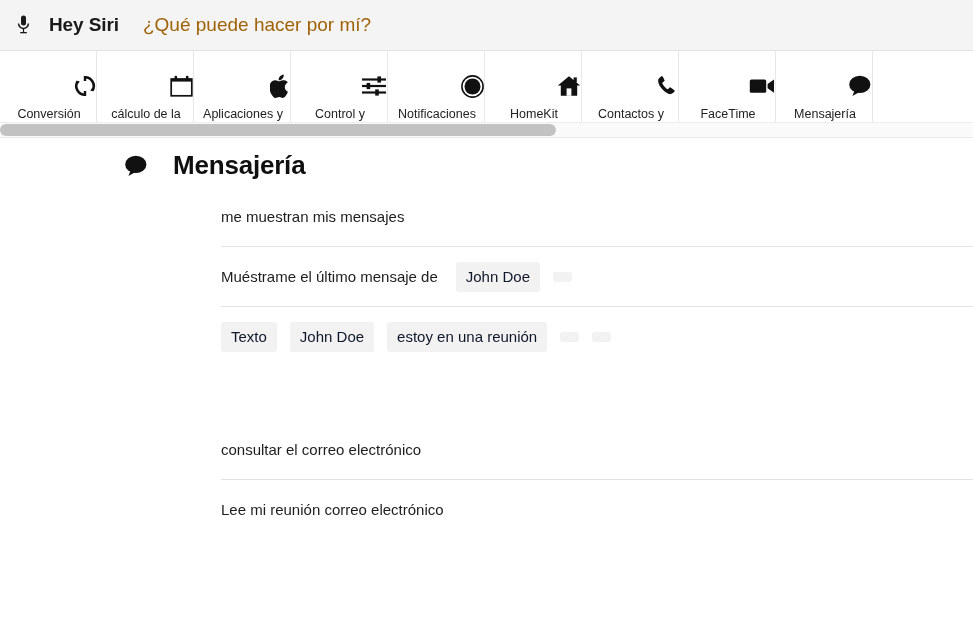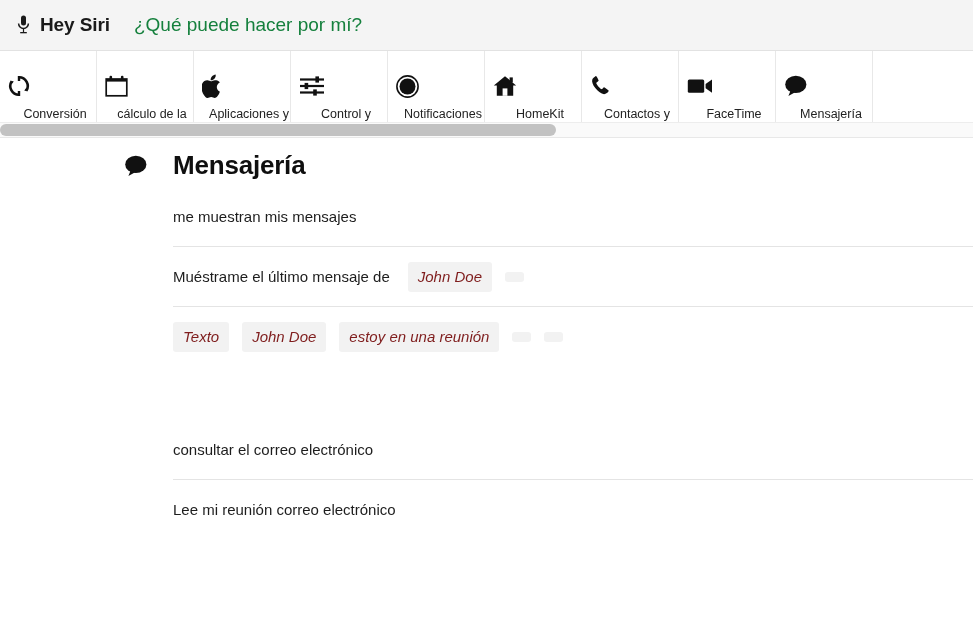--- a/index.html
+++ b/index.html
@@ -21,39 +21,39 @@
     background: #f4f4f4;
     border-bottom: 1px solid #e2e2e2;
     display: flex;
     align-items: center;
     padding: 0 0 0 17px;
     box-sizing: border-box;
   }
   .header-brand {
     display: flex;
     align-items: center;
-    gap: 7px;
+    gap: 16px;
   }
   .mic-icon {
     display: inline-block;
     width: 16px;
     height: 20px;
     position: relative;
     flex: none;
   }
   .mic-icon svg { display: block; }
   .brand-text {
     font-size: 19px;
     font-weight: bold;
     color: #1a1a1a;
     letter-spacing: -0.1px;
   }
   .header-sub {
     font-size: 19px;
-    color: #15803d;
+    color: #a16207;
     margin-left: 24px;
     font-weight: normal;
   }
 
   
   .tabstrip-wrap {
     position: relative;
     height: 87px;
     background: #ffffff;
     overflow: hidden;
@@ -65,21 +65,21 @@
     height: 86px;
     align-items: stretch;
   }
   .tab {
     width: 97px;
     flex: none;
     border-right: 1px solid #e8e8e8;
     box-sizing: border-box;
     display: flex;
     flex-direction: column;
-    align-items: flex-start;
+    align-items: flex-end;
     justify-content: flex-start;
     padding-top: 20px;
     overflow: hidden;
     background: #fff;
     padding-left: 8px;
   }
   .tab:first-child { border-left: none; }
   .tab-icon {
     height: 30px;
     display: flex;
@@ -142,20 +142,21 @@
   }
   .section-icon svg { display: block; }
   .section-title {
     font-size: 26px;
     font-weight: bold;
     color: #0f0f0f;
     letter-spacing: -0.2px;
   }
   .section-rows {
     padding-left: 173px;
+    margin-left: 48px;
   }
   .phrase-row {
     min-height: 32px;
     display: flex;
     align-items: center;
     flex-wrap: wrap;
     padding: 14px 0 13px 0;
     font-size: 15px;
     color: #1d1d1d;
   }
@@ -168,23 +169,22 @@
     color: #1d1d1d;
     line-height: 22px;
   }
   .chip {
     display: inline-block;
     background: #f2f2f2;
     border-radius: 3px;
     padding: 5px 10px;
     font-size: 15px;
     line-height: 20px;
-    color: #7f1d1d;
+    color: #0f172a;
     margin: 0 5px 0 0;
-    font-style: italic;
   }
   .chip.blank {
     width: 9px;
     padding-left: 5px;
     padding-right: 5px;
   }
   .gap-left { margin-left: 10px; }
   .section-spacer { height: 54px; }
 </style>
 </head>

